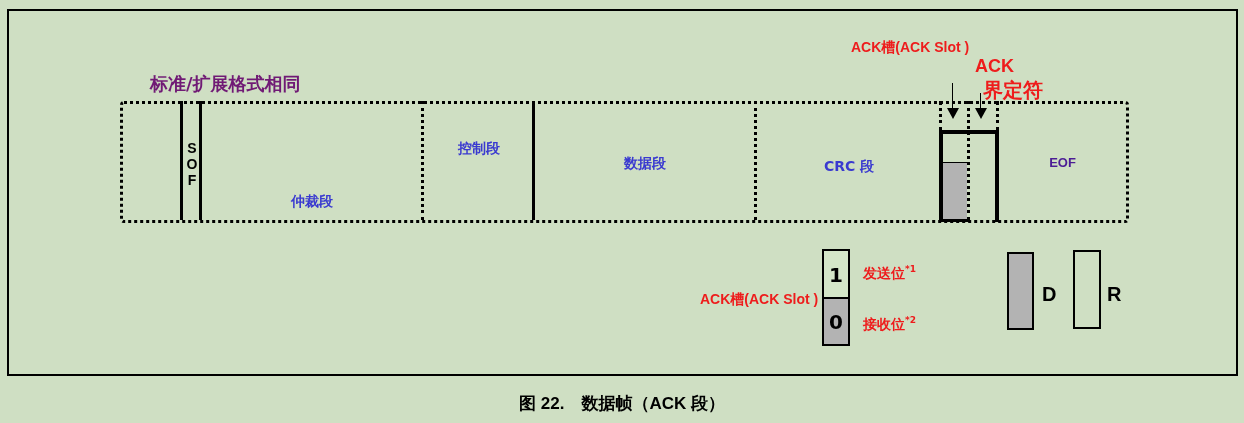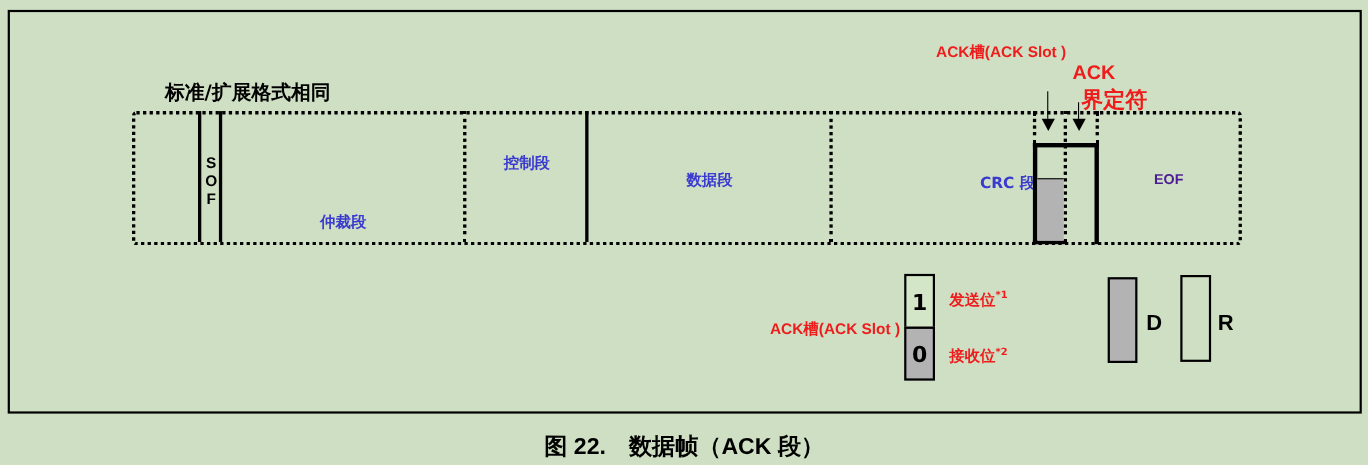--- a/index.html
+++ b/index.html
@@ -4,25 +4,25 @@
 <style>
   html,body{margin:0;padding:0;}
   body{width:1244px;height:423px;background:#cfdfc3;position:relative;overflow:hidden;font-family:"DejaVu Sans","Liberation Sans",sans-serif;}
   .abs{position:absolute;font-weight:bold;}
   .frame{left:7px;top:9px;width:1227px;height:363px;border:2px solid #000;}
   .strip{left:120px;top:101px;width:1003px;height:116px;border:3px dotted #000;border-radius:4px;}
   .vdash{width:0;border-left:3px dotted #000;}
   .vsolid{width:0;border-left:3px solid #000;}
   .seg-label{color:#3a3ad0;font-size:14px;text-align:center;}
   .red{color:#ee1c1c;}
-  .title{left:150px;top:72px;font-size:18px;color:#000000;}
+  .title{left:150px;top:72px;font-size:18px;color:#701a75;}
   .sof{left:184px;top:140px;width:16px;font-size:14px;line-height:16px;text-align:center;color:#000;font-family:"Liberation Sans",sans-serif;}
   .box{border:2px solid #000;box-sizing:border-box;}
   .gray{background:#b3b3b3;}
-  .caption{left:0;width:1244px;top:392px;text-align:center;font-size:21px;color:#000;font-family:"Liberation Sans","DejaVu Sans",sans-serif;}
+  .caption{left:0;width:1244px;top:392px;text-align:center;font-size:17px;color:#000;font-family:"Liberation Sans","DejaVu Sans",sans-serif;}
   .arrow{width:0;border-left:1.5px solid #000;}
   .head{width:0;height:0;border-left:6px solid transparent;border-right:6px solid transparent;border-top:11px solid #000;}
   sup{font-size:9px;}
 </style>
 </head>
 <body>
 
 <div class="abs frame"></div>
 
 <div class="abs title">标准/扩展格式相同</div>
@@ -39,21 +39,21 @@
 
 <div class="abs seg-label" style="left:202px;width:220px;top:157px;margin-top:36px;">仲裁段</div>
 <div class="abs vdash" style="left:421px;top:101px;height:119px;"></div>
 
 <div class="abs seg-label" style="left:424px;width:110px;top:140px;">控制段</div>
 <div class="abs vsolid" style="left:532px;top:101px;height:119px;"></div>
 
 <div class="abs seg-label" style="left:535px;width:220px;top:155px;text-align:center;">数据段</div>
 <div class="abs vdash" style="left:754px;top:101px;height:119px;"></div>
 
-<div class="abs seg-label" style="left:757px;width:184px;top:158px;text-align:right;">CRC 段</div>
+<div class="abs seg-label" style="left:757px;width:184px;top:158px;">CRC 段</div>
 
 <div class="abs vdash" style="left:939px;top:101px;height:30px;"></div>
 <div class="abs vdash" style="left:967px;top:101px;height:119px;"></div>
 <div class="abs vdash" style="left:996px;top:101px;height:30px;"></div>
 <div class="abs" style="left:939px;top:130px;width:60px;height:4px;background:#000;"></div>
 <div class="abs" style="left:939px;top:130px;width:4px;height:92px;background:#000;"></div>
 <div class="abs" style="left:995px;top:130px;width:4px;height:92px;background:#000;"></div>
 <div class="abs" style="left:939px;top:218px;width:30px;height:4px;background:#000;"></div>
 <div class="abs gray" style="left:943px;top:162px;width:24px;height:56px;border-top:1.5px solid #000;"></div>
 

